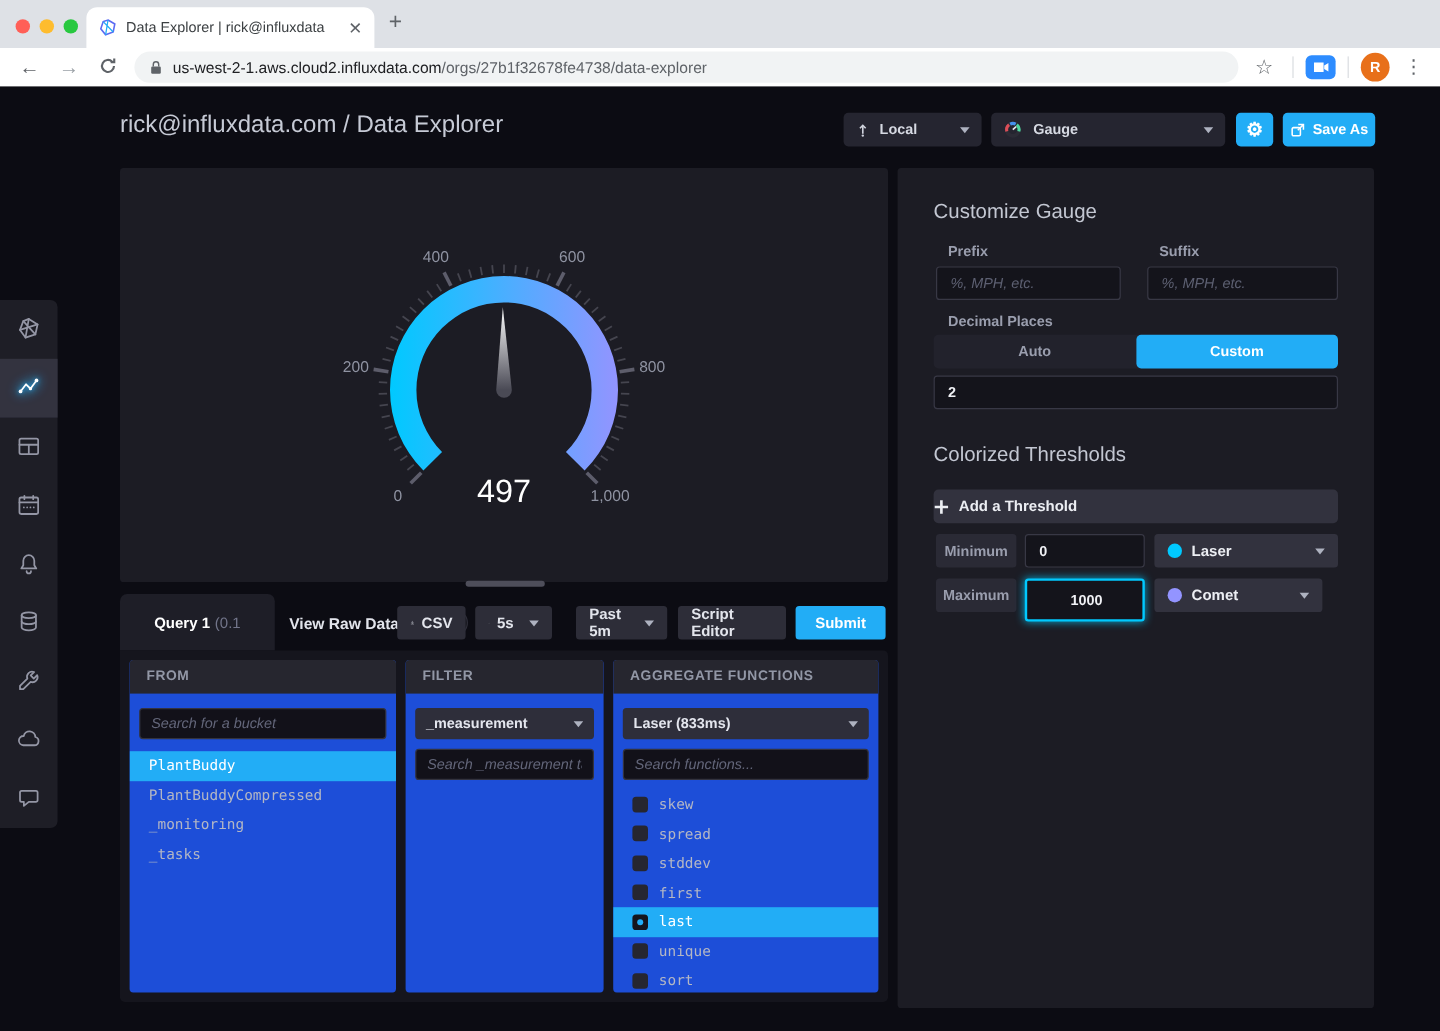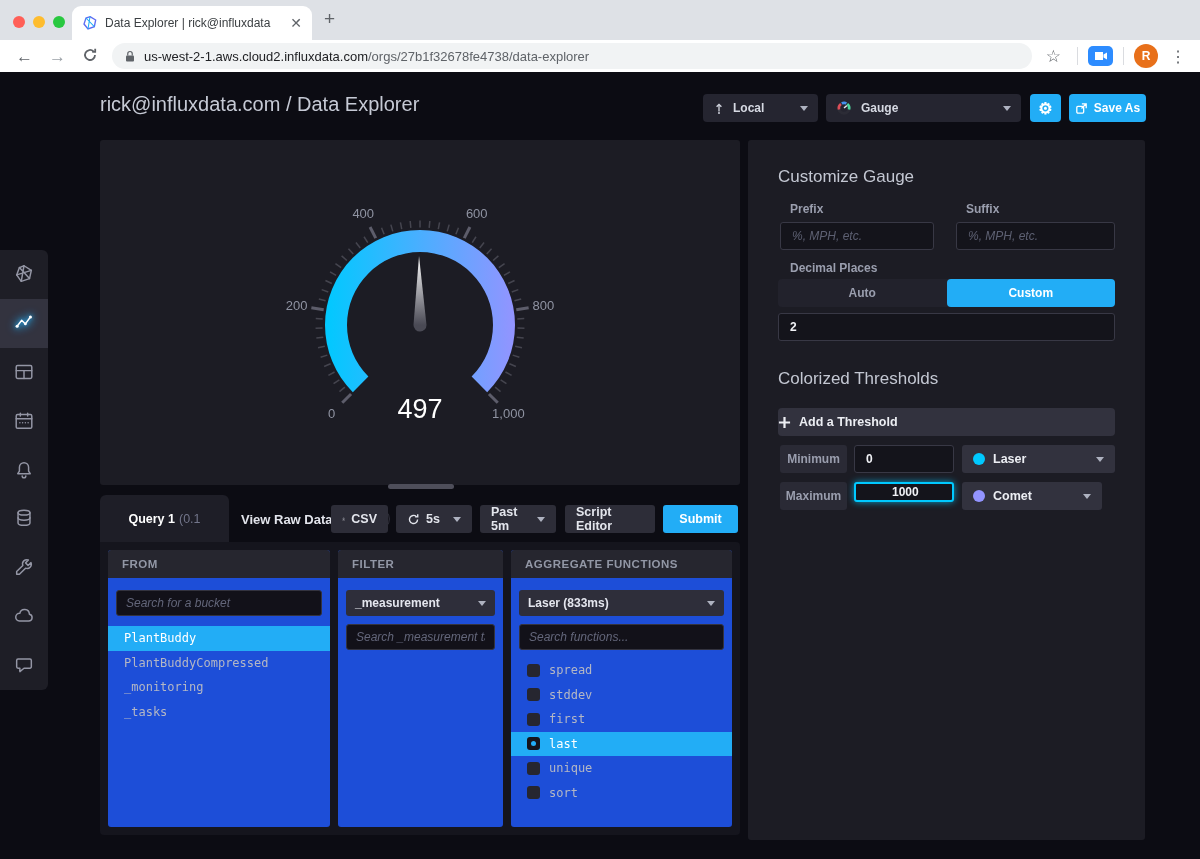--- a/index.html
+++ b/index.html
@@ -338,21 +338,21 @@
 
   <div class="chip" style="left:32px;top:305px;width:67px">Minimum</div>
   <input class="tinput" style="left: 106px; top: 305px; width: 100px; height: 28px; font-weight: bold;" value="0">
   <div class="cdd" style="left:214px;top:305px;width:153px">
     <span class="cdot" style="background-color: rgb(0, 201, 255);"></span>
     <span>Laser</span>
     <span class="caret"></span>
   </div>
 
   <div class="chip" style="left:32px;top:342px;width:67px">Maximum</div>
-  <input class="tinput" style="left: 106px; top: 342px; width: 100px; height: 20px; font-weight: bold; border: 2px solid rgb(0, 201, 255); box-shadow: rgba(0, 201, 255, 0.75) 0px 0px 7px; padding-left: 36px;" value="1000">
+  <input class="tinput" style="left: 106px; top: 342px; width: 100px; height: 36px; font-weight: bold; border: 2px solid rgb(0, 201, 255); box-shadow: rgba(0, 201, 255, 0.75) 0px 0px 7px; padding-left: 36px;" value="1000">
   <div class="cdd" style="left:214px;top:342px;width:140px">
     <span class="cdot" style="background-color: rgb(147, 148, 255);"></span>
     <span>Comet</span>
     <span class="caret"></span>
   </div>
 </div>
 
 <div class="qtab">
   <span class="t1">Query 1</span>
   <span class="t2">(0.1</span>
@@ -361,21 +361,21 @@
 <div class="toggle" style="left:346px">
   <div class="knob"></div>
 </div>
 
 <div class="qbtn" style="left:330px;top:505px;width:57px;left:331px">
   <svg width="14" height="14" viewBox="0 0 16 16" style="margin-right:6px">
     <path d="M8 2v7.5 M4.8 6.8L8 10l3.2-3.2 M3 13.2h10" stroke="#e3e5ec" stroke-width="1.7" fill="none" stroke-linecap="round"></path>
   </svg>
   <span>CSV</span>
 </div>
-<div class="qbtn" style="left:396px;width:76px">
+<div class="qbtn" style="left:396px;width:64px">
   <svg width="13" height="13" viewBox="0 0 16 16" style="margin-right:6px">
     <path d="M13 8a5 5 0 1 1-1.4-3.5 M13.2 1.6v3.2H10" stroke="#e3e5ec" stroke-width="1.7" fill="none"></path>
   </svg>
   <span>5s</span>
   <span class="caret" style="margin-left:13px"></span>
 </div>
 <div class="qbtn" style="left:480px;width:76px">
   <span>Past 5m</span>
   <span class="caret" style="margin-left:11px"></span>
 </div>
@@ -421,20 +421,24 @@
     <div class="qhead">AGGREGATE FUNCTIONS</div>
     <div class="qbody-pad">
       <div class="qdd">
         <span>Laser (833ms)</span>
         <span class="caret"></span>
       </div>
       <input class="qsearch" placeholder="Search functions..." style="">
       <div id="agg-list">
           <div class="qitem">
             <span class="qcb"></span>
+            <span>skew</span>
+          </div>
+          <div class="qitem">
+            <span class="qcb"></span>
             <span>spread</span>
           </div>
           <div class="qitem">
             <span class="qcb"></span>
             <span>stddev</span>
           </div>
           <div class="qitem">
             <span class="qcb"></span>
             <span>first</span>
           </div>

